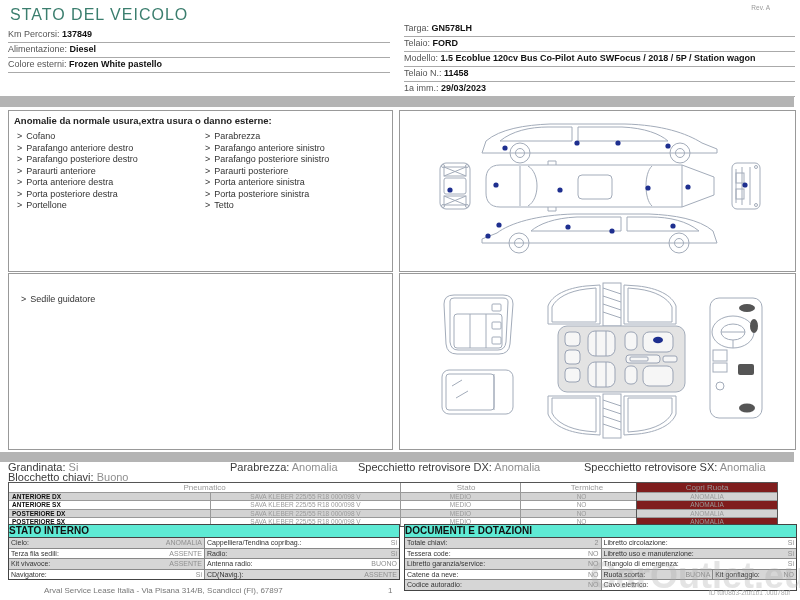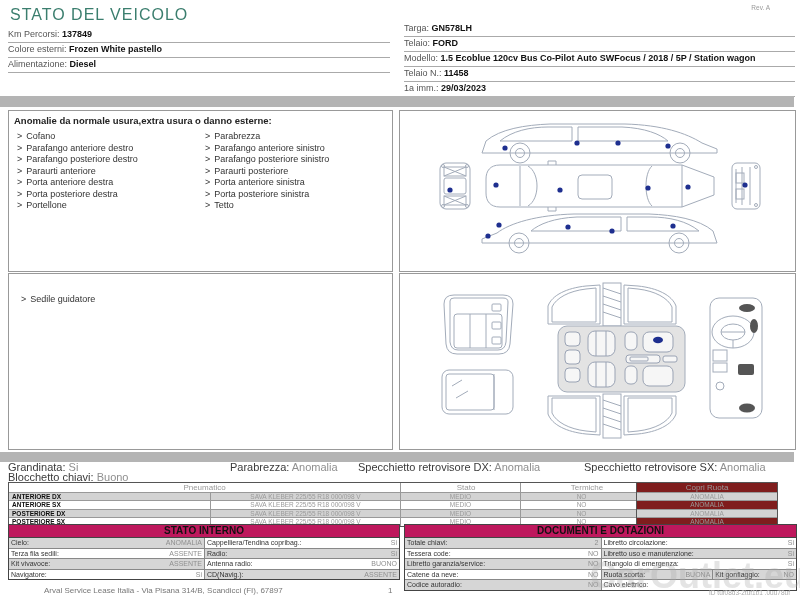--- a/index.html
+++ b/index.html
@@ -41,22 +41,22 @@
   .tc.pos{font-weight:bold;color:#111;}
   .tc.mid{text-align:center;color:#9a9a9a;border-left:1px solid #999;}
   .th2{border-left:1px solid #999;padding-left:11px;}
   .copri{position:absolute;left:636px;top:482px;width:140px;border:1px solid #555;font-size:6.5px;background:#7f1d1d;}
   .copri .chead{height:9px;line-height:9px;text-align:center;color:#9a9a9a;font-size:8px;}
   .copri .crow{height:7.4px;line-height:7.4px;border-top:1px solid #999;text-align:center;color:#9a9a9a;}
   .copri .crow.g{background:#d3d3d3;}
   
   .btable{position:absolute;top:524px;border:1px solid #444;background:#fff;}
   .btable.si{left:8px;width:390px;} .btable.doc{left:404px;width:391px;}
-  .bhead{height:12px;line-height:12px;background:#be185d;border-bottom:1px solid #444;
-         text-align:center;font-weight:bold;font-size:10px;color:#111;}
+  .bhead{height:12px;line-height:12px;background:#5eead4;border-bottom:1px solid #444;
+         font-weight:bold;font-size:10px;color:#111;}
   .brow{display:grid;grid-template-columns:1fr 1fr;height:9.5px;line-height:9.5px;font-size:7px;border-top:1px solid #888;}
   .brow:nth-child(2){border-top:none;}
   .bcell{display:flex;padding:0 2px;color:#333;white-space:nowrap;overflow:hidden;}
   .bcell .v{margin-left:auto;color:#8f8f8f;padding-left:3px;}
   .bcell.r{border-left:1px solid #888;}
   .bcell.g{background:#d6d6d6;}
   .bsplit{display:grid;grid-template-columns:57% 43%;border-left:1px solid #888;}
   .bsplit .bcell{border-left:none;}
   .bsplit .bcell + .bcell{border-left:1px solid #888;}
   
@@ -69,22 +69,22 @@
 </head>
 <body>
 
 <div class="page">
 
   <div class="title">STATO DEL VEICOLO</div>
   <div class="rev">Rev. A</div>
 
   <div class="hleft">
     <div class="hrow"><span>Km Percorsi:</span> <b>137849</b></div>
+    <div class="hrow"><span>Alimentazione:</span> <b>Diesel</b></div>
     <div class="hrow"><span>Colore esterni:</span> <b>Frozen White pastello</b></div>
-    <div class="hrow"><span>Alimentazione:</span> <b>Diesel</b></div>
   </div>
 
   <div class="hright">
     <div class="hrow"><span>Targa:</span> <b>GN578LH</b></div>
     <div class="hrow"><span>Telaio:</span> <b>FORD</b></div>
     <div class="hrow"><span>Modello:</span> <b>1.5 Ecoblue 120cv Bus Co-Pilot Auto SWFocus / 2018 / 5P / Station wagon</b></div>
     <div class="hrow"><span>Telaio N.:</span> <b>11458</b></div>
     <div class="hrow"><span>1a imm.:</span> <b>29/03/2023</b></div>
   </div>
 

